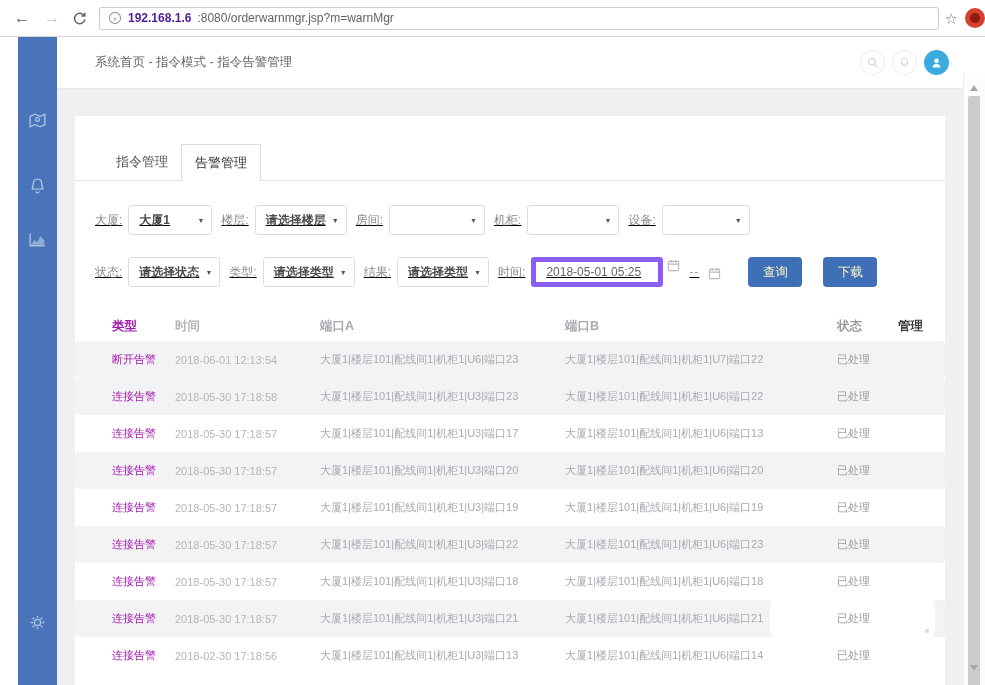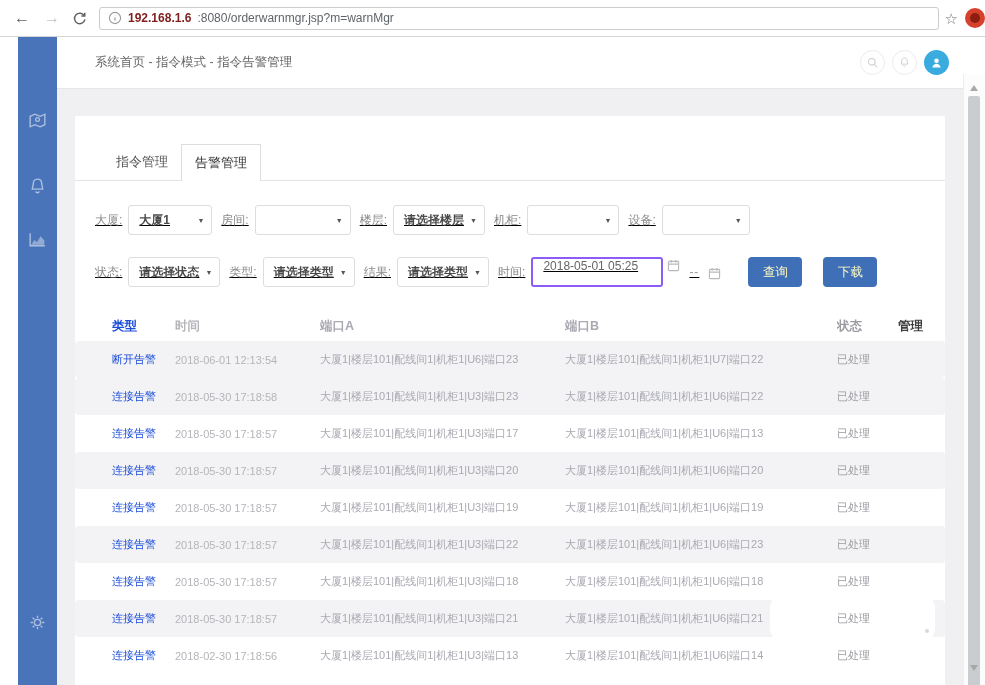--- a/index.html
+++ b/index.html
@@ -9,21 +9,21 @@
     background:#ffffff;
   }
   
   .browser-bar{position:absolute;top:0;left:0;right:0;height:37px;background:#fff;
     border-bottom:1px solid #d6d6d6;display:flex;align-items:center;box-sizing:border-box;}
   .nav-ic{font-size:16px;margin-left:14px;color:#5f6368;line-height:1;}
   .nav-ic.fwd{color:#c4c4c4;}
   .refresh-wrap{margin-left:12px;display:flex;}
   .url-box{margin-left:12px;width:848px;height:23px;border:1px solid #cccccc;border-radius:3px;
     display:flex;align-items:center;padding:0 8px;gap:6px;font-size:12px;box-sizing:border-box;background:#fff;}
-  .url-host{color:#7f1d1d;font-weight:bold;white-space:nowrap;}
+  .url-host{color:#4c1d95;font-weight:bold;white-space:nowrap;}
   .url-rest{color:#5f6368;white-space:nowrap;}
   .star{margin-left:6px;color:#757575;font-size:15px;line-height:1;}
   .profile-badge{margin-left:7px;width:20px;height:20px;border-radius:50%;background:#d5412d;position:relative;flex:none;}
   .profile-badge::after{content:"";position:absolute;inset:5px;border-radius:50%;background:#8c1d10;}
 
   
   .app{position:absolute;top:37px;left:0;right:0;bottom:0;background:#fff;}
   .sidebar{position:absolute;left:18px;top:0;bottom:0;width:39px;background:#4a74ba;}
   .side-ic{position:absolute;left:9px;width:21px;height:21px;}
   .main{position:absolute;left:57px;right:22px;top:0;bottom:0;background:#f0f0f2;}
@@ -47,36 +47,36 @@
 
   
   .frow{display:flex;align-items:center;margin:22px 20px 0 20px;gap:9px;font-size:12px;}
   .frow.first{margin-top:24px;}
   .fgroup{display:flex;align-items:center;gap:6px;text-decoration:underline;}
   .flabel{color:#8a8a8a;white-space:nowrap;}
   .select{height:30px;border:1px solid #dddddd;border-radius:3px;background:#fff;display:flex;align-items:center;
     padding:0 20px 0 10px;position:relative;font-weight:bold;color:#4a4a4a;box-sizing:border-box;white-space:nowrap;}
   .caret{position:absolute;right:7px;top:50%;transform:translateY(-50%);font-size:7px;color:#555;}
   .dategroup{display:flex;align-items:flex-start;gap:4px;}
-  .dateinput{width:132px;height:30px;border:2px solid #8b5cf6;border-radius:3px;background:#fff;display:flex;
-    padding:0 8px 0 10px;color:#666;box-sizing:border-box;white-space:nowrap;font-size:12px;}
+  .dateinput{width:132px;height:30px;border:5px solid #8b5cf6;border-radius:3px;background:#fff;display:flex;
+    align-items:center;padding:0 8px 0 10px;color:#666;box-sizing:border-box;white-space:nowrap;font-size:12px;}
   .cal{margin-top:2px;flex:none;}
   .range-sep{color:#999;margin:0 3px;letter-spacing:1px;}
   .btn{width:54px;height:30px;border:none;border-radius:4px;background:#3e6fb7;color:#fef9c3;font-size:12.5px;
     font-family:inherit;margin-left:12px;}
   .btn.query{margin-left:18px;}
 
   
   .thead{display:flex;align-items:center;margin-top:24px;height:30px;padding:0 20px 0 37px;
     font-weight:bold;color:#3d3d3d;font-size:12.5px;}
   .trow{display:flex;align-items:center;height:37px;padding:0 20px 0 37px;font-size:11px;position:relative;}
   .trow.shaded{background:#f3f3f5;border-radius:4px;}
   .c{white-space:nowrap;overflow:hidden;}
   .c1{width:63px;}.c2{width:145px;}.c3{width:245px;}.c4{width:272px;}.c5{width:61px;}.c6{flex:1;}
-  .c1{color:#1d4ed8;}.c2{color:#b5b5ba;}.c3,.c4{color:#a9a9b2;}.c5{color:#9b9ba1;}
+  .c1{color:#a21caf;}.c2{color:#b5b5ba;}.c3,.c4{color:#a9a9b2;}.c5{color:#9b9ba1;}
   .c5 em{font-style:normal;position:relative;}
   .trow.bubble-row::before{content:"";position:absolute;right:10px;top:-8px;width:165px;height:52px;
     background:#fff;border-radius:16px;}
   .trow.bubble-row::after{content:"";position:absolute;right:16px;top:29px;width:4px;height:4px;
     border-radius:50%;background:#d9d9d9;}
 
   
   .page-scrollbar{position:absolute;right:0;top:37px;bottom:0;width:22px;background:#fcfcfc;border-left:1px solid #eeeeee;box-sizing:border-box;}
   .sb-up{position:absolute;top:11px;left:6px;width:0;height:0;border-left:4px solid transparent;
     border-right:4px solid transparent;border-bottom:6px solid #a8a8a8;}
@@ -165,30 +165,30 @@
 
         <div class="frow first">
           <div class="fgroup">
             <span class="flabel">大厦:</span>
             <div class="select" style="width:84px">
               <span>大厦1</span>
                 <span class="caret">▼</span>
             </div>
           </div>
           <div class="fgroup">
+            <span class="flabel">楼层:</span>
+            <div class="select" style="width:92px">
+              <span>请选择楼层</span>
+                <span class="caret">▼</span>
+            </div>
+          </div>
+          <div class="fgroup">
             <span class="flabel">房间:</span>
             <div class="select" style="width:96px">
               <span></span>
-                <span class="caret">▼</span>
-            </div>
-          </div>
-          <div class="fgroup">
-            <span class="flabel">楼层:</span>
-            <div class="select" style="width:92px">
-              <span>请选择楼层</span>
                 <span class="caret">▼</span>
             </div>
           </div>
           <div class="fgroup">
             <span class="flabel">机柜:</span>
             <div class="select" style="width:92px">
               <span></span>
                 <span class="caret">▼</span>
             </div>
           </div>

